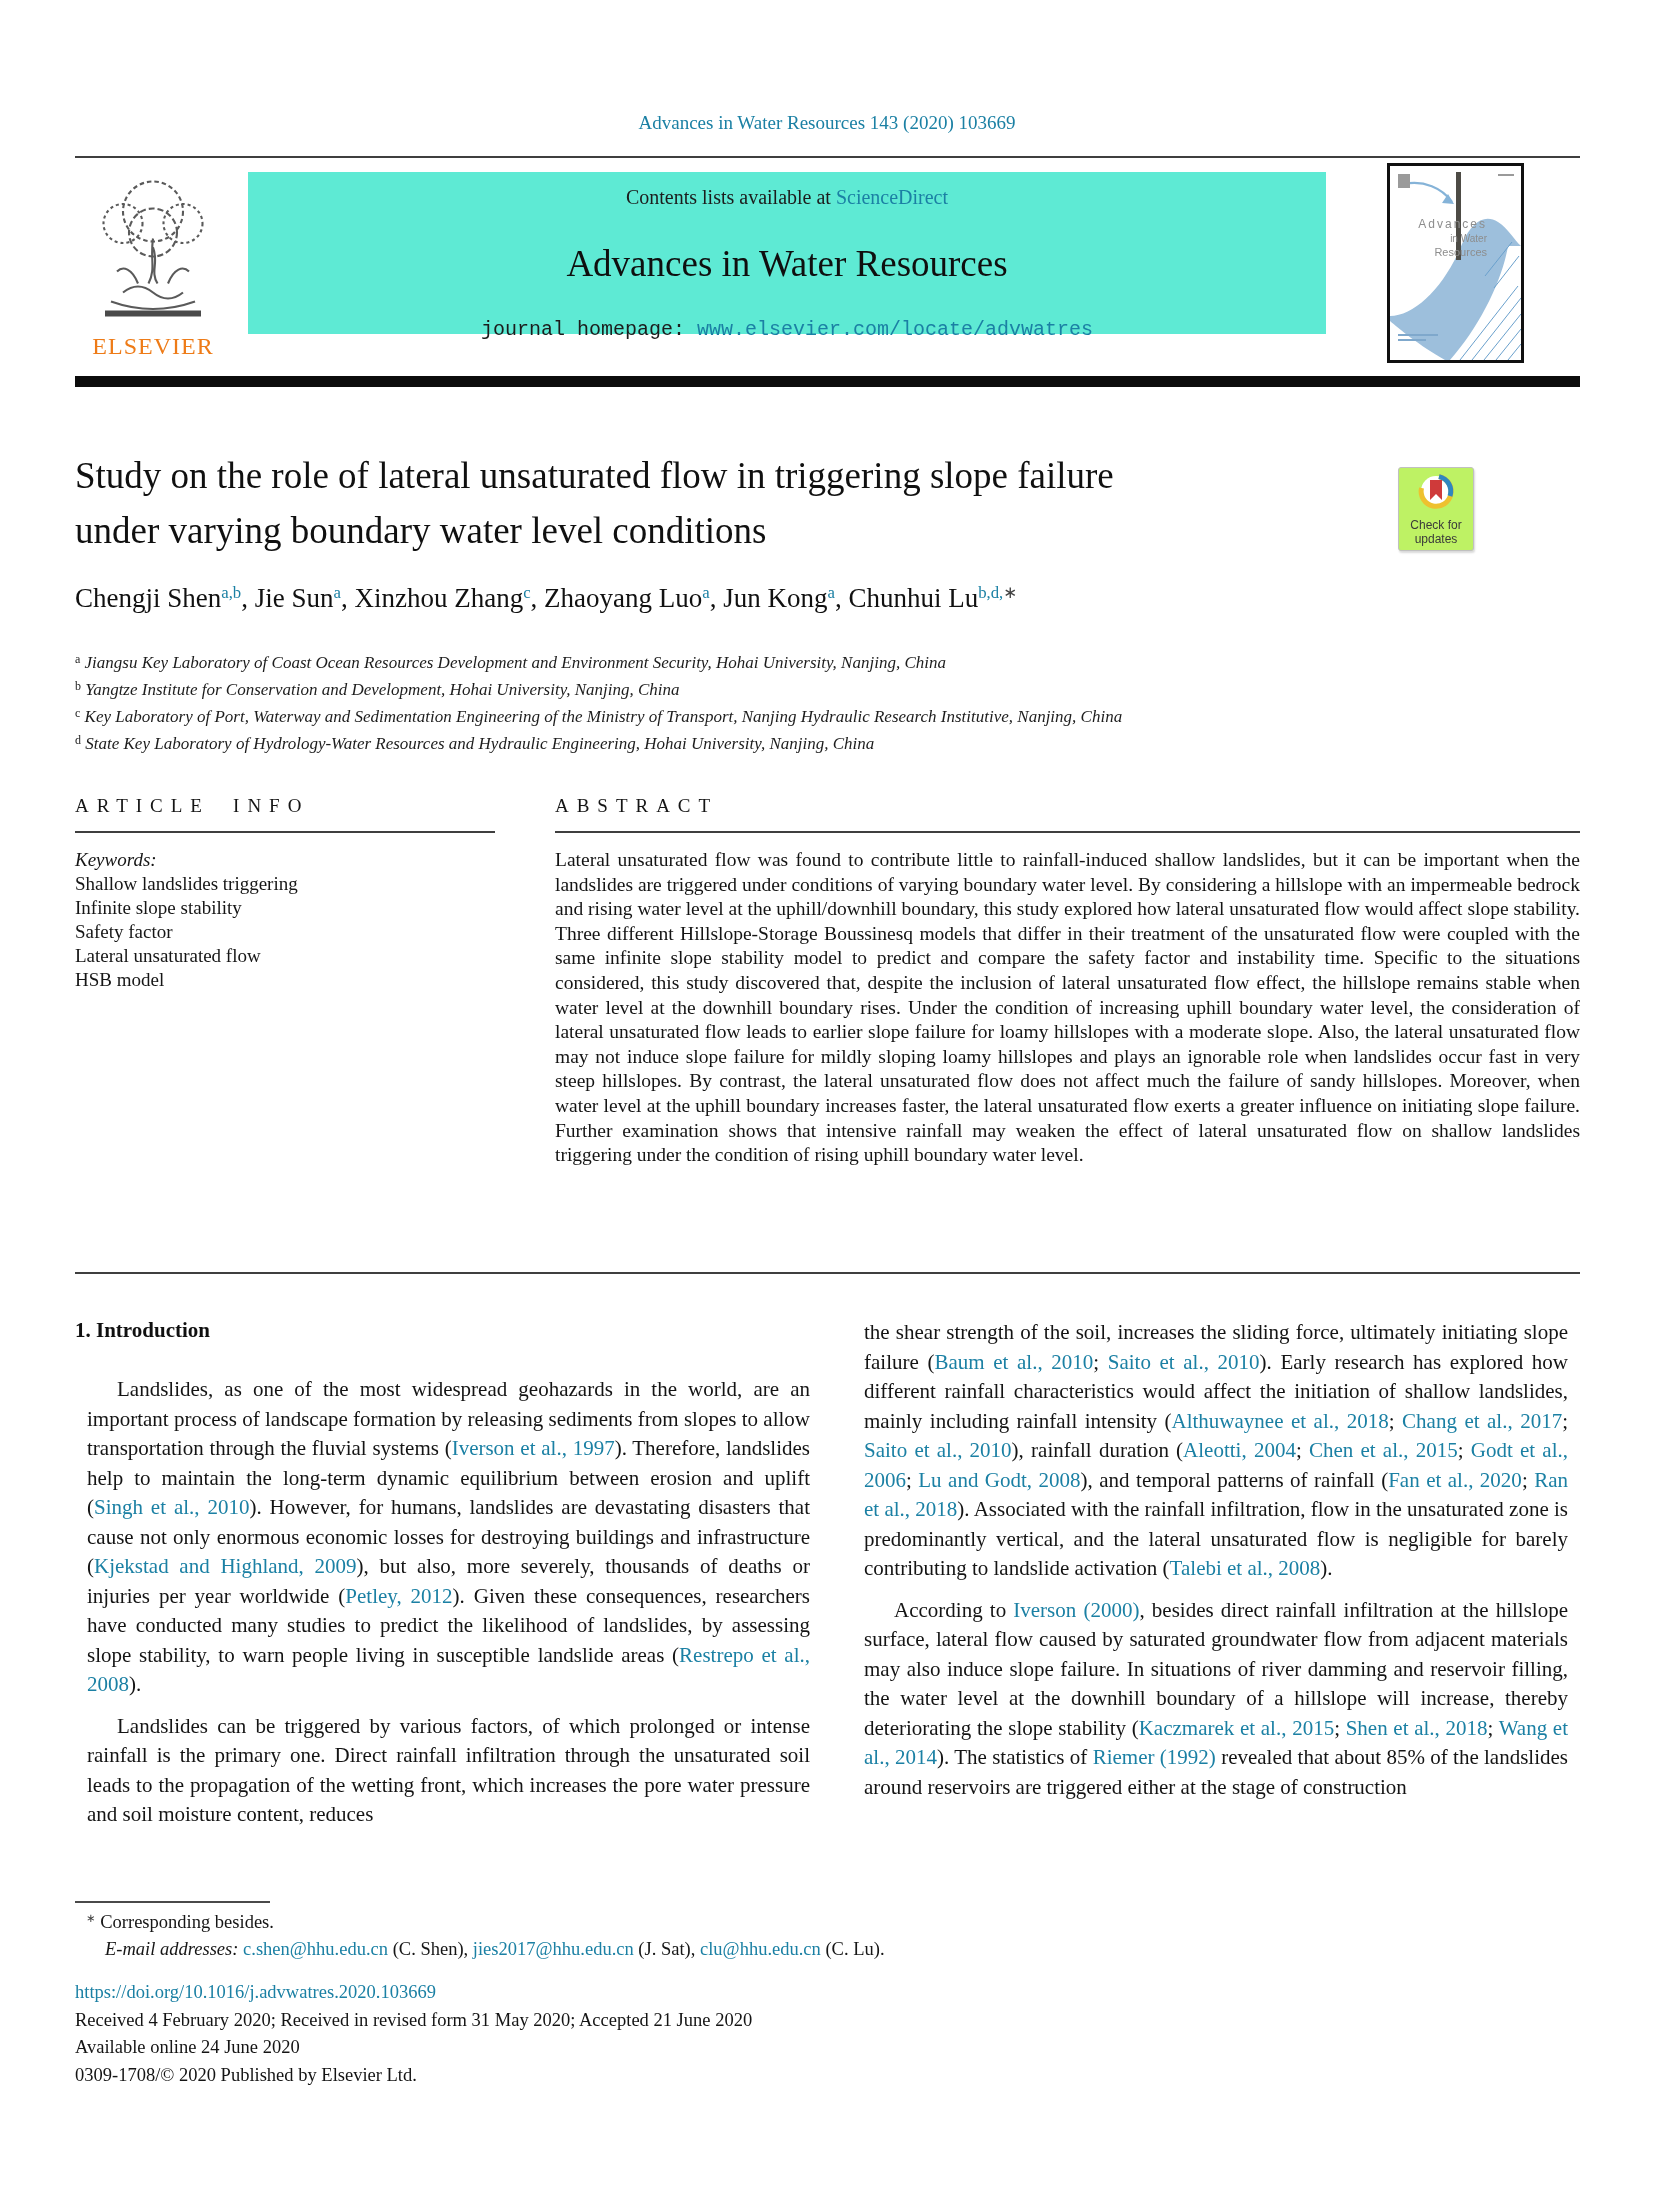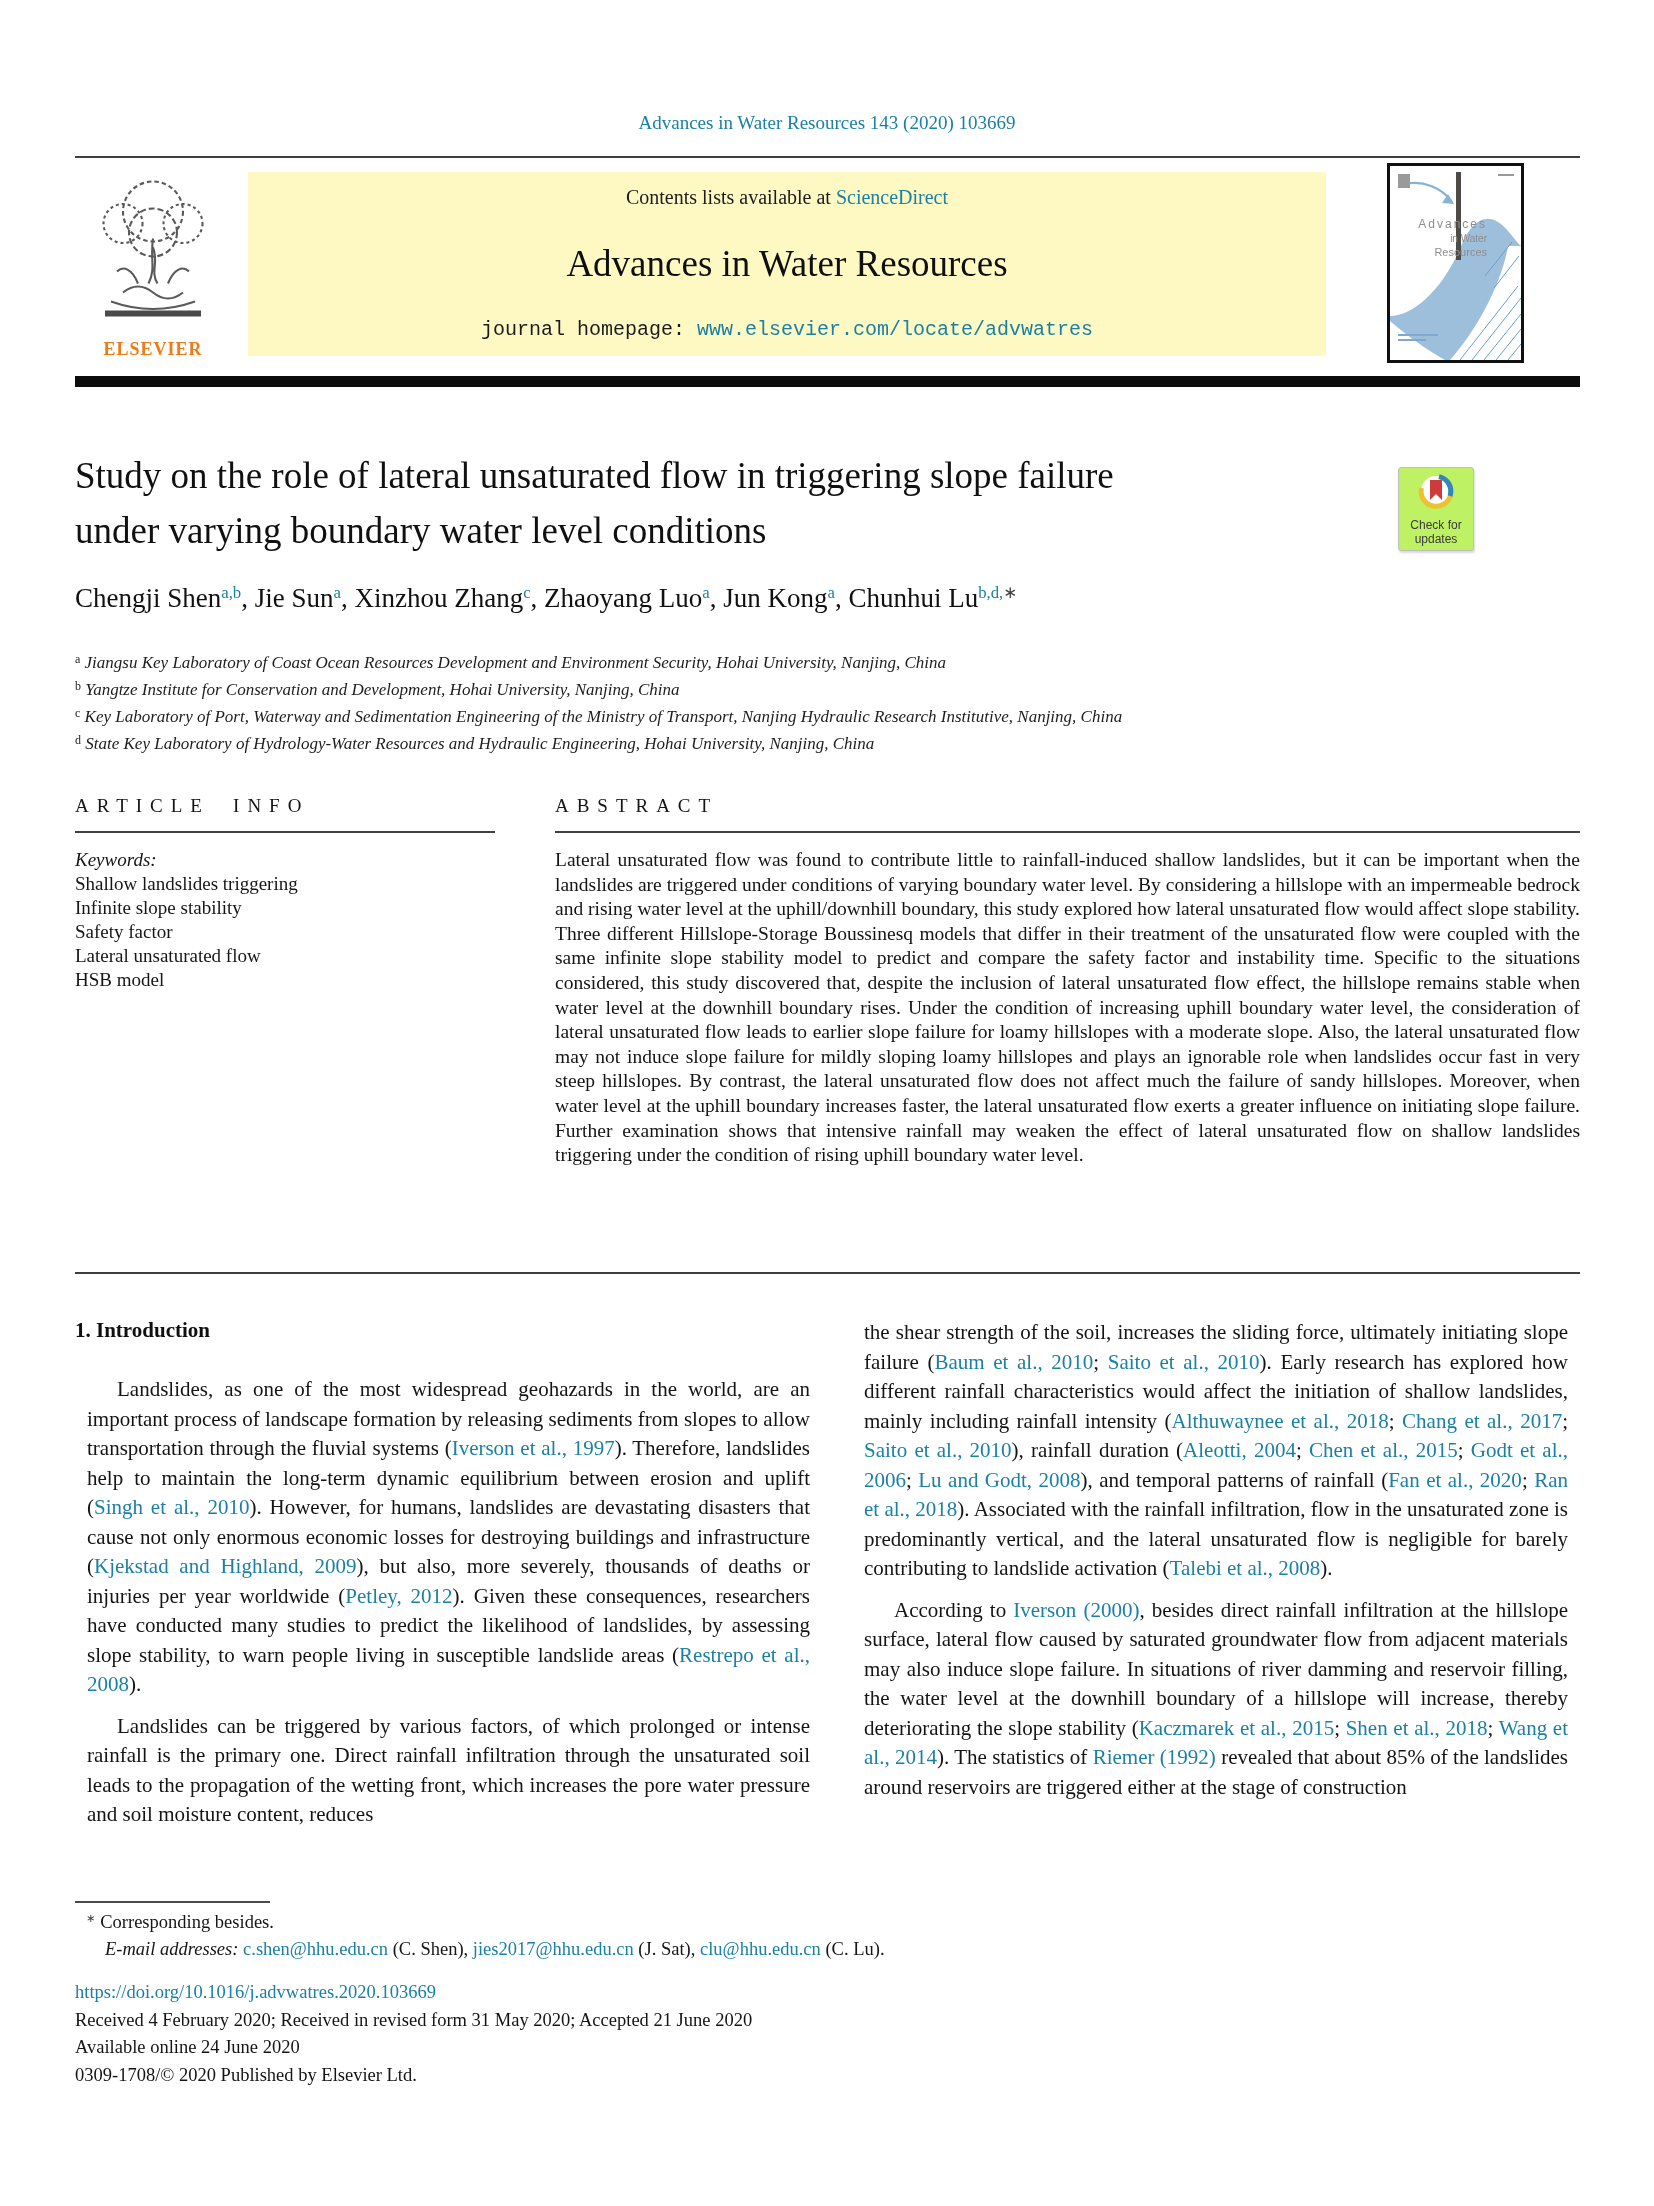--- a/index.html
+++ b/index.html
@@ -7,28 +7,28 @@
         font-family:"Liberation Serif", serif;color:#161616;overflow:hidden;}
   .abs{position:absolute;}
   .lnk{color:#1b80a4;}
   .it{font-style:italic;}
   .sup{color:#1b80a4;font-size:0.62em;position:relative;top:-0.55em;}
   .supd{color:#444;font-size:0.62em;position:relative;top:-0.55em;}
   .rule{background:#3f3f3f;height:2px;}
   
   .citation{left:0;top:112px;width:100%;text-align:center;font-size:19px;color:#1b80a4;}
   .top-rule{left:75px;top:156px;width:1505px;}
-  .gray-box{left:248px;top:172px;width:1078px;height:184px;background:#fef9c3;}
+  .gray-box{left:248px;top:172px;width:1078px;height:162px;background:#5eead4;}
   .contents-line{left:0;top:14px;width:100%;text-align:center;font-size:20px;color:#1c1c1c;}
   .journal-title{left:0;top:70px;width:100%;text-align:center;font-size:37px;color:#0f0f0f;}
   .homepage-line{left:0;top:146px;width:100%;text-align:center;font-size:20px;
                  font-family:Liberation Mono, monospace;color:#1c1c1c;}
   .logo-box{left:78px;top:172px;width:150px;height:190px;text-align:center;}
   .elsevier-word{position:absolute;left:0;bottom:2px;width:100%;text-align:center;
-                 font-size:18px;color:#ee7b17;letter-spacing:1px;font-weight:bold;}
+                 font-size:24px;color:#ee7b17;letter-spacing:1px;}
   .cover-box{left:1387px;top:163px;width:137px;height:200px;background:#fff;
              border:3px solid #101010;box-sizing:border-box;}
   .black-bar{left:75px;top:376px;width:1505px;height:11px;background:#0c0c0c;}
   
   .title{left:75px;top:448px;width:1300px;font-size:37px;line-height:55px;color:#101010;}
   .check-badge{left:1398px;top:467px;width:74px;height:82px;background:#bef264;
                border:1px solid #c0c0c0;border-radius:3px;text-align:center;
                box-shadow:1px 2px 2px rgba(0,0,0,0.15);}
   .check-badge .txt{font-family:"Liberation Sans", sans-serif;font-size:12px;line-height:13px;
                     color:#3a3a3a;margin-top:1px;}

